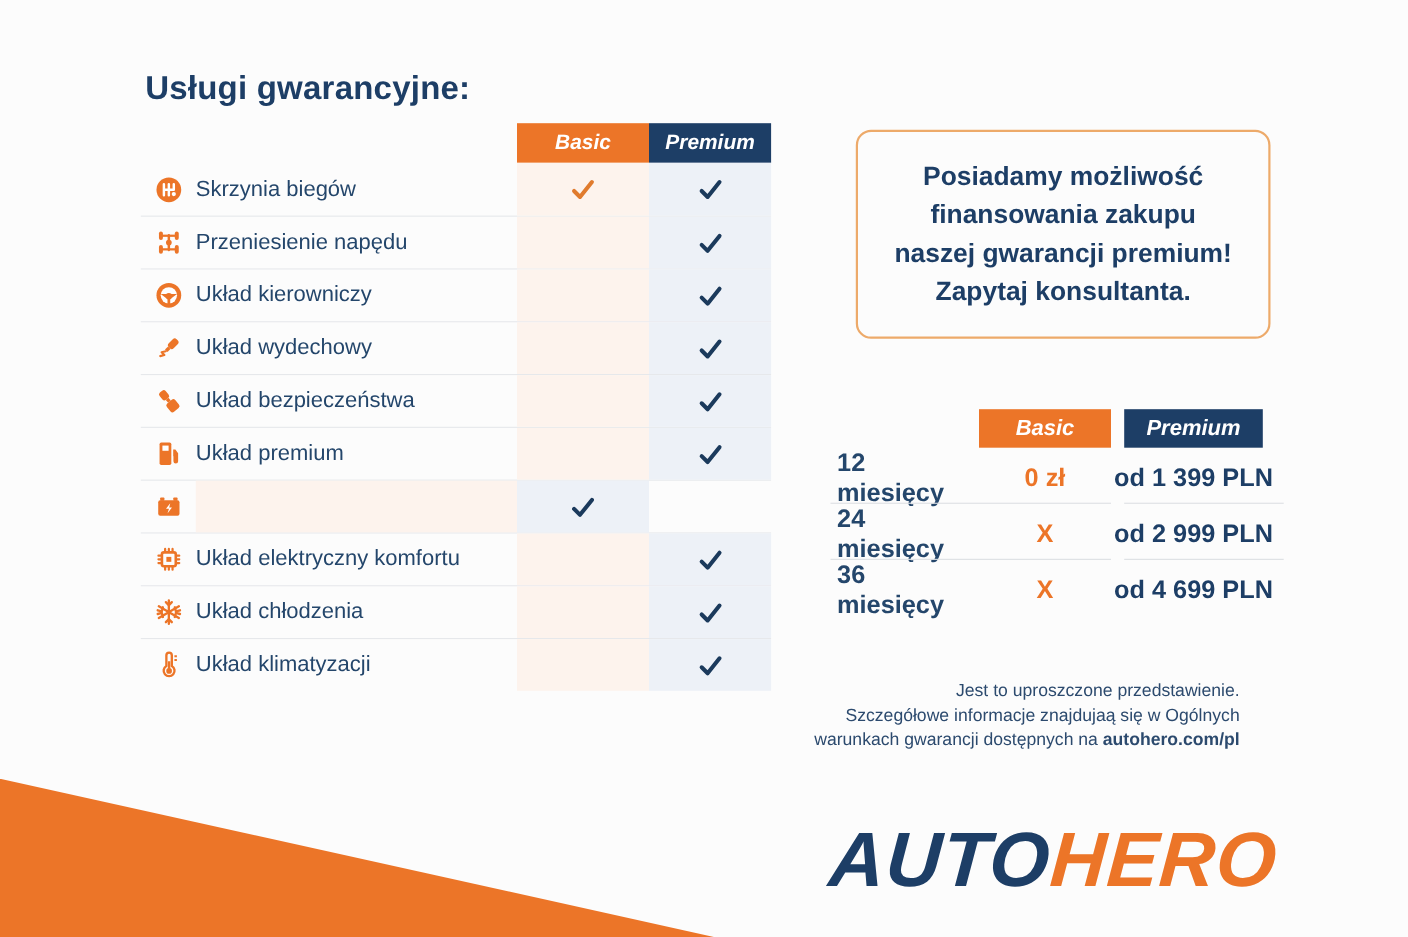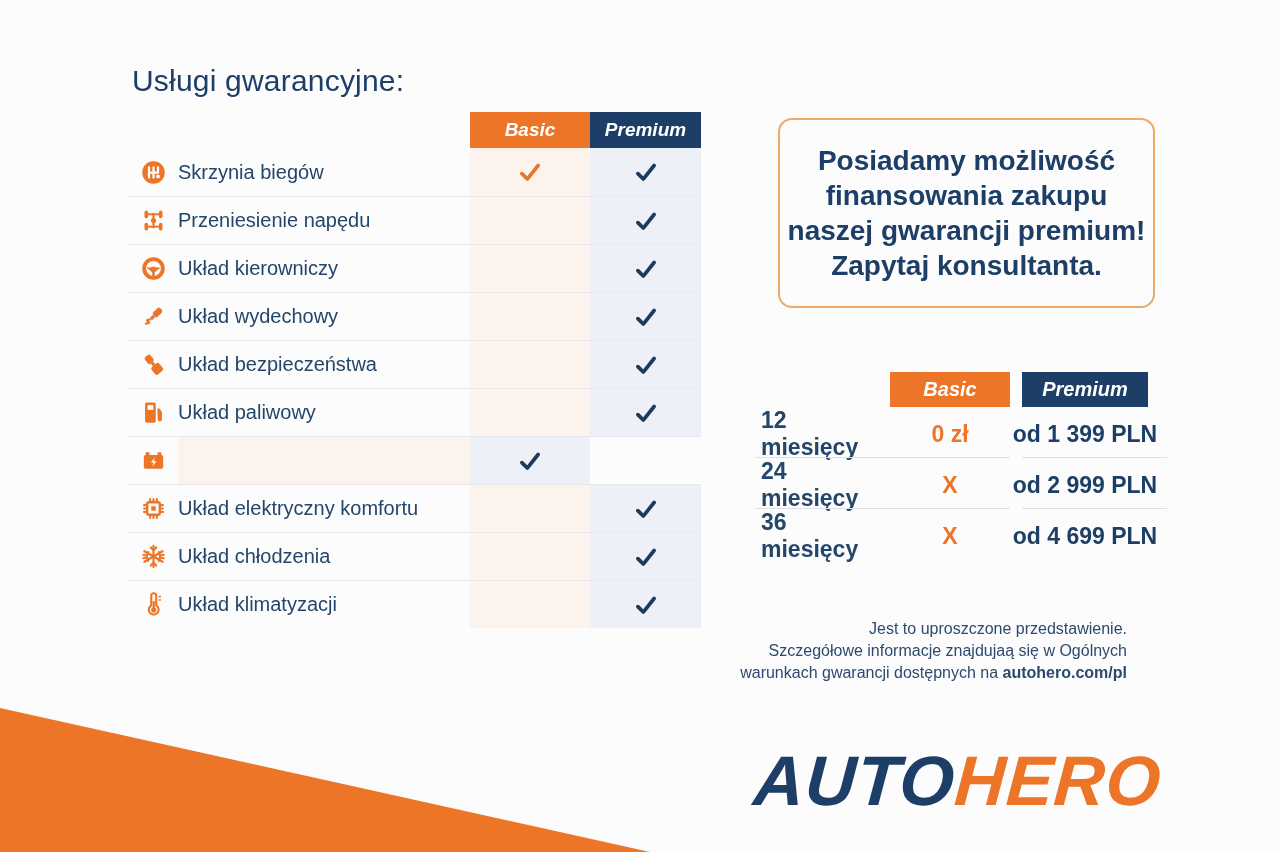--- a/index.html
+++ b/index.html
@@ -15,21 +15,21 @@
   body{
     position:relative;
     overflow:hidden;
     background:#fcfcfc;
     font-family:"Liberation Sans", sans-serif;
     color:var(--label-navy);
   }
 
   .page-title{
     position:absolute;left:132px;top:64px;
-    font-size:30px;font-weight:normal;color:var(--navy);letter-spacing:.2px;
+    font-size:30px;font-weight:bold;color:var(--navy);letter-spacing:.2px;
   }
 
   
   .w-table{position:absolute;left:128px;top:112px;width:573px}
   .w-header{display:grid;grid-template-columns:50px 292px 120px 111px;height:36px}
   .col-head{
     display:flex;align-items:center;justify-content:center;
     color:#fff;font-weight:bold;font-size:19px;font-style:italic;
   }
   .basic-head{grid-column:3;background:var(--orange)}
@@ -45,21 +45,21 @@
   .check svg{width:26px;height:26px;display:block}
   .check.basic{color:#e07b2e}
   .check.premium{color:#1b3a5c}
 
   
   .fin-box{
     position:absolute;left:778px;top:118px;width:377px;height:190px;
     border:2.5px solid #edaa6a;border-radius:14px;
     display:flex;flex-direction:column;align-items:center;justify-content:center;
   }
-  .fin-line{font-weight:bold;font-size:28px;line-height:35px;color:var(--navy);text-align:center}
+  .fin-line{font-weight:bold;font-size:24px;line-height:35px;color:var(--navy);text-align:center}
 
   
   .p-table{position:absolute;left:755px;top:372px;width:406px}
   .p-header{display:grid;grid-template-columns:135px 120px 12px 126px;height:35px}
   .p-basic-head{grid-column:2;background:var(--orange)}
   .p-premium-head{grid-column:4;background:var(--navy)}
   .p-header .col-head{font-size:20px}
   .p-row{display:grid;grid-template-columns:135px 120px 12px 126px;height:51px;position:relative}
   .p-row:not(:last-child)::before{
     content:"";position:absolute;left:0;width:255px;bottom:0;height:1px;background:#dcdfe3;
@@ -245,21 +245,21 @@
     <div class="cell icon-cell">
           <span class="icon" style="color: rgb(236, 117, 40);">
             <svg viewBox="0 0 24 24" fill="currentColor">
               <rect x="4.5" y="3" width="9.5" height="18" rx="1.4"></rect>
               <rect x="6.8" y="5.4" width="5" height="4.2" fill="#fff"></rect>
               <path d="M15.5 8.5h1.8l2.2 3v6.5a1.9 1.9 0 0 1-3.8 0v-4h-0.2z"></path>
             </svg>
           </span>
         </div>
     <div class="cell label-cell">
-          <span class="row-label">Układ paliwowy</span>
+          <span class="row-label">Układ premium</span>
         </div>
     <div class="cell basic-cell"></div>
     <div class="cell premium-cell">
           <span class="check premium">
             <svg viewBox="0 0 24 24" fill="none" stroke="currentColor" stroke-width="3.4" stroke-linecap="round" stroke-linejoin="round">
               <path d="M4.5 13.5l5 5L19.5 6"></path>
             </svg>
           </span>
         </div>
   </div>

